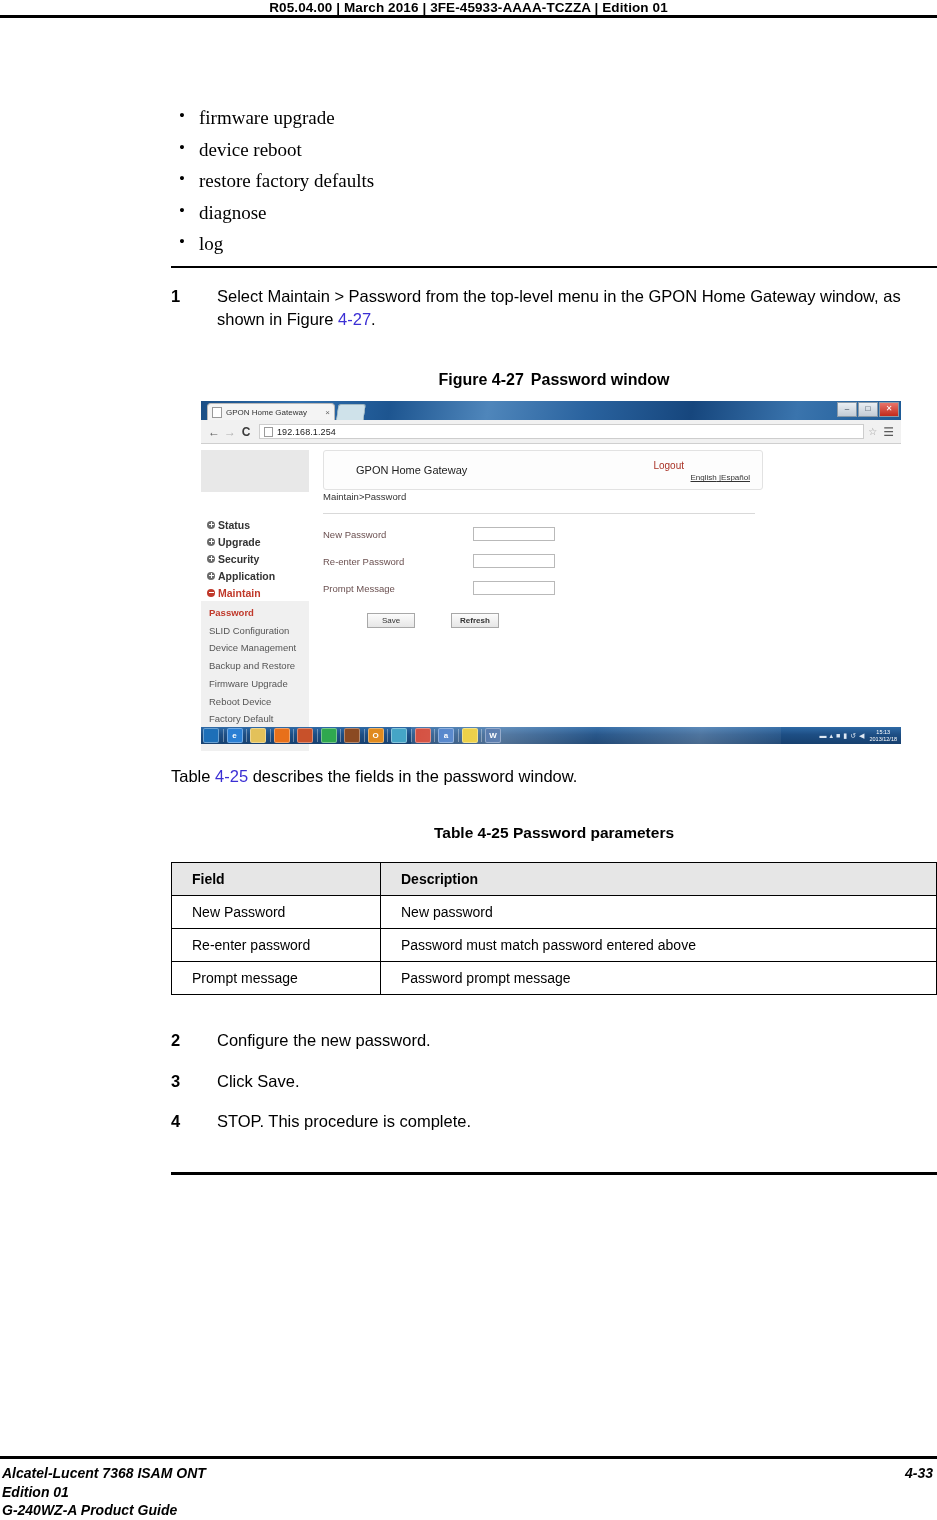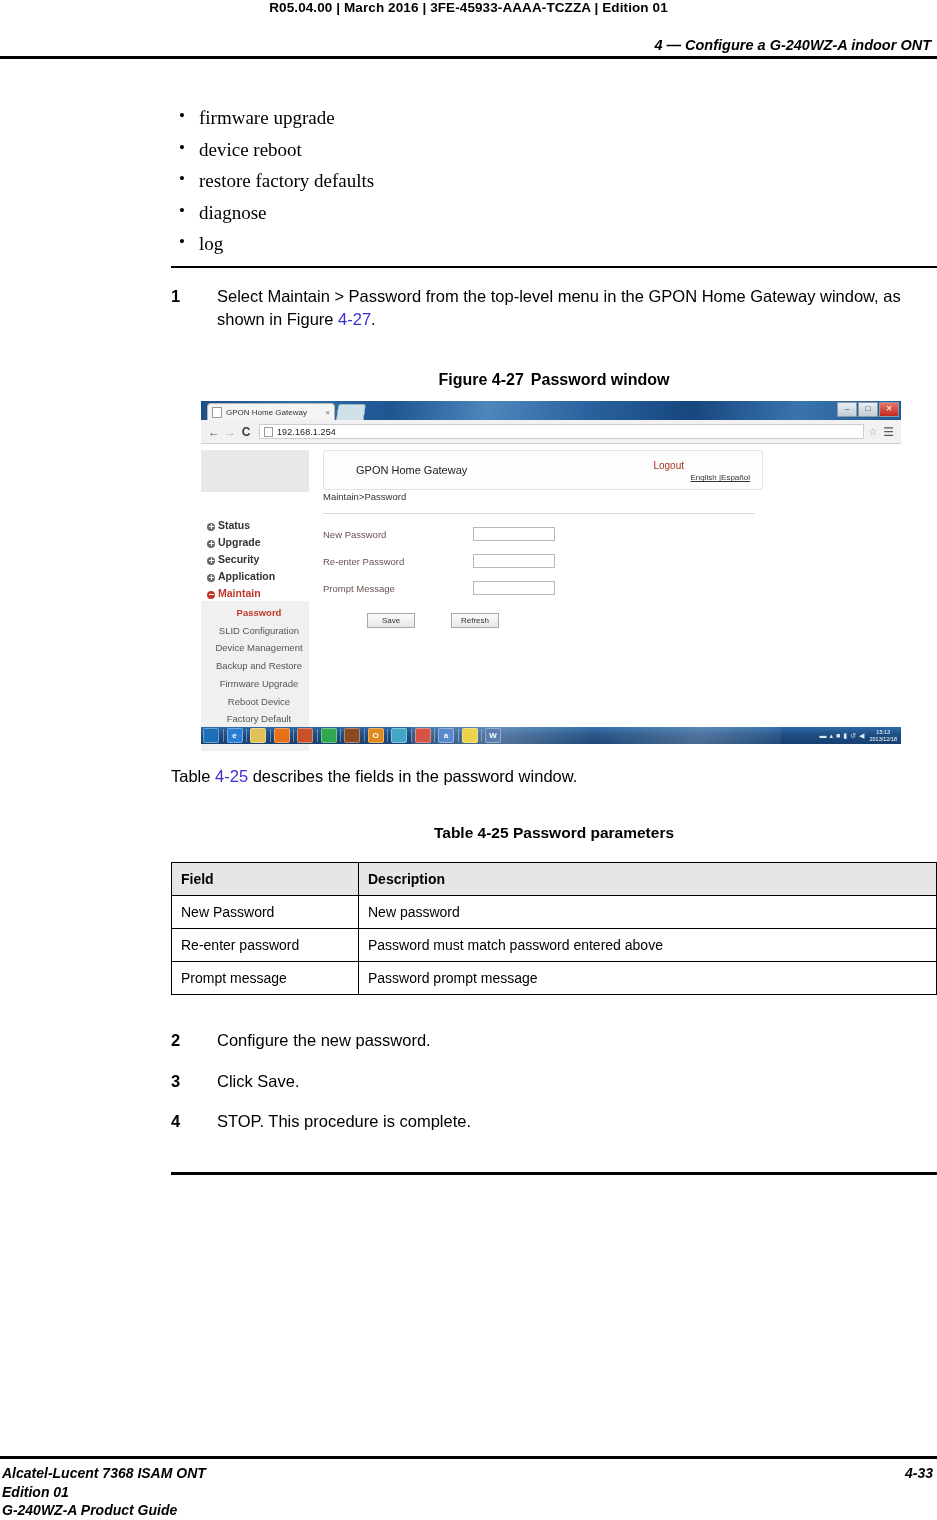--- a/index.html
+++ b/index.html
@@ -252,21 +252,21 @@
   }
   .nav-group {
     padding-top: 24px;
   }
   .nav-top-item {
     font-size: 10.5px;
     color: #333;
     font-weight: bold;
     padding: 2.5px 0 2.5px 6px;
     display: flex;
-    align-items: flex-end;
+    align-items: center;
   }
   .nav-top-item .plus {
     width: 8px; height: 8px;
     border-radius: 50%;
     background: #6b6b6b;
     margin-right: 3px;
     position: relative;
     flex: 0 0 8px;
   }
   .nav-top-item .plus::before,
@@ -282,21 +282,20 @@
   .nav-top-item.active .plus::after { display: none; }
 
   .sub-list {
     background: #f0f0f0;
     padding: 2px 0 6px 0;
   }
   .sub-item {
     font-size: 9.5px;
     color: #555;
     padding: 3.4px 0 3.4px 8px;
-    text-align: center;
   }
   .sub-item.selected {
     color: #c0392b;
     font-weight: bold;
   }
 
   .page-body {
     position: absolute;
     left: 122px;
     top: 0;
@@ -368,21 +367,21 @@
   .btn {
     width: 46px;
     height: 13px;
     border: 1px solid #a8a8a8;
     background: linear-gradient(#fcfcfc,#e6e6e6);
     font-size: 8px;
     color: #333;
     text-align: center;
     line-height: 13px;
   }
-  .btn.refresh { margin-left: 36px; }
+  .btn.refresh { margin-left: 36px; font-weight: bold; }
 
   
   .taskbar {
     height: 17px;
     position: relative;
     background: linear-gradient(#2f6aa6 0%,#1d4e84 45%,#17406f 100%);
     display: flex;
     align-items: center;
     padding-left: 2px;
     overflow: hidden;
@@ -445,21 +444,21 @@
   table.params {
     border-collapse: collapse;
     width: 766px;
     margin-top: 20px;
     table-layout: fixed;
   }
   table.params th, table.params td {
     border: 1px solid #000;
     text-align: left;
     font-size: 14px;
-    padding: 8px 9px;
+    padding: 8px 20px;
     vertical-align: middle;
   }
   table.params th {
     background: #e6e6e6;
     font-weight: bold;
   }
   table.params .col-field { width: 168px; }
 
   .steps-after { margin-top: 34px; }
   .rule-bottom {
@@ -488,21 +487,20 @@
     font-size: 14px;
     line-height: 1.33;
   }
   .footer-left div { white-space: nowrap; }
 </style>
 </head>
 <body>
 
 <div class="doc-header">
   <div class="header-revision">R05.04.00 | March 2016 | 3FE-45933-AAAA-TCZZA | Edition 01</div>
-  <div class="header-chapter">4 —  Configure a G-240WZ-A indoor ONT</div>
   <div class="rule-thick"></div>
 </div>
 
 <div class="content">
 
   <ul class="bullets">
     <li>firmware upgrade</li>
     <li>device reboot</li>
     <li>restore factory defaults</li>
     <li>diagnose</li>

